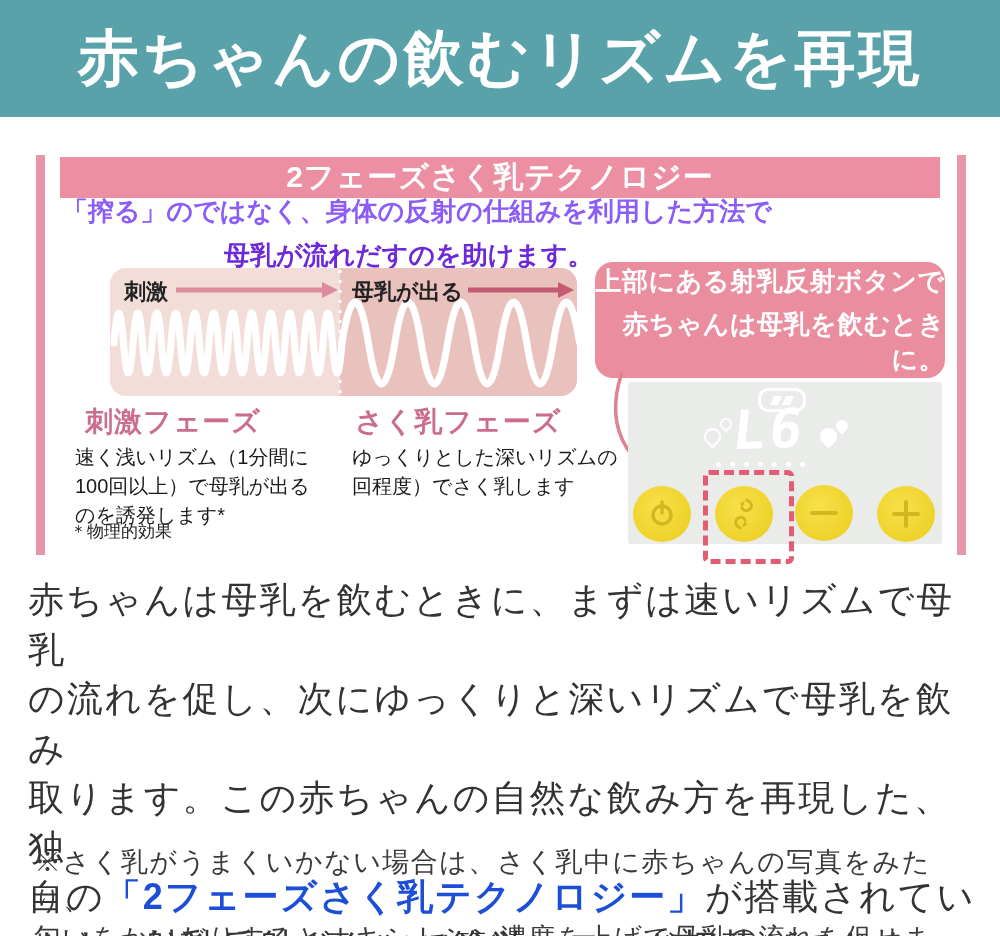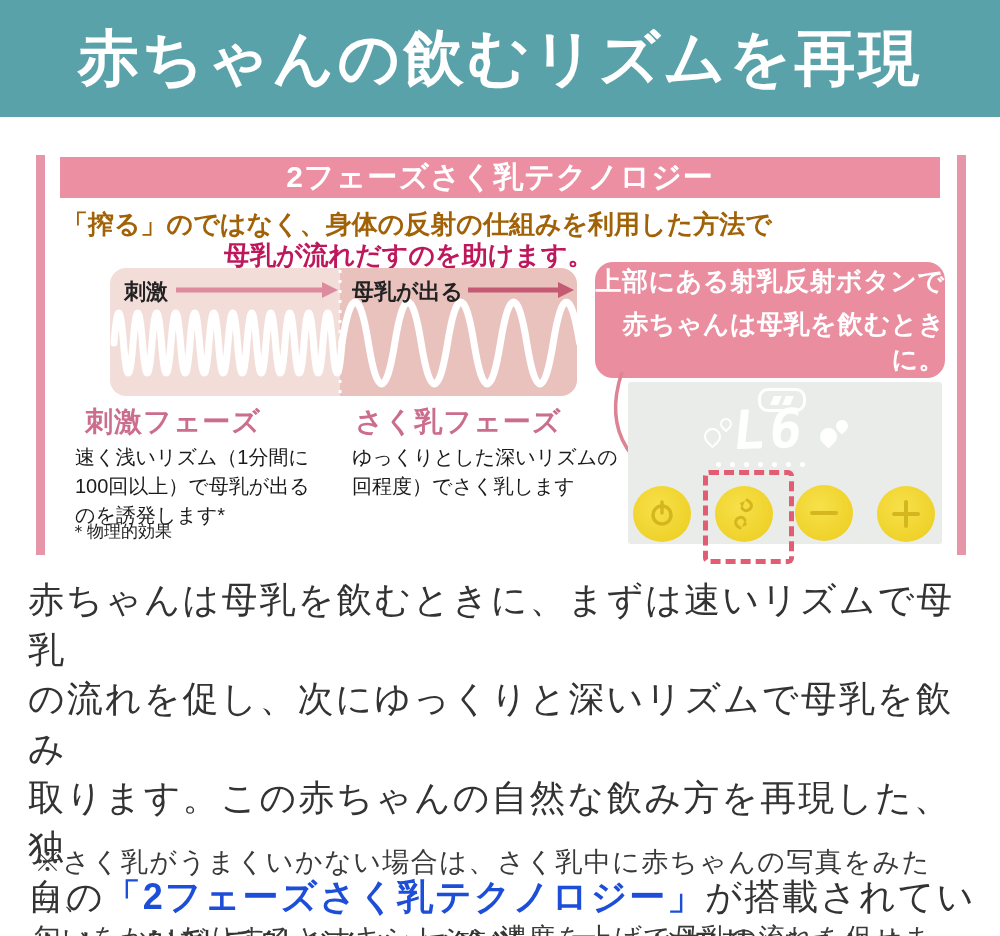--- a/index.html
+++ b/index.html
@@ -16,22 +16,22 @@
   .sidebar{width:9px;top:155px;height:400px;background:#e795a9;}
   .sidebar.left{left:36px;}
   .sidebar.right{left:957px;}
 
   
   .band{left:60px;top:157px;width:880px;height:41px;background:#ec8fa3;
         display:flex;align-items:center;justify-content:center;}
   .band .band-title{color:#ffffff;font-size:30px;font-weight:bold;letter-spacing:1px;}
 
   
-  .intro1{left:62px;top:207px;font-size:26px;font-weight:bold;color:#a16207;}
-  .intro2{left:224px;top:238px;font-size:26px;font-weight:bold;color:#be185d;}
+  .intro1{left:62px;top:194px;font-size:26px;font-weight:bold;color:#8b5cf6;}
+  .intro2{left:224px;top:238px;font-size:26px;font-weight:bold;color:#6d28d9;}
 
   
   .wave-left-bg{left:110px;top:268px;width:230px;height:128px;background:#f3ddd9;
                 border-radius:16px 0 0 16px;}
   .wave-right-bg{left:340px;top:268px;width:237px;height:128px;background:#e9c1bd;
                  border-radius:0 16px 16px 0;}
   .wave-svg{left:100px;top:260px;}
   .wave-label{font-size:22px;font-weight:bold;color:#222;}
   .wave-label.l1{left:124px;top:277px;}
   .wave-label.l2{left:352px;top:277px;}

